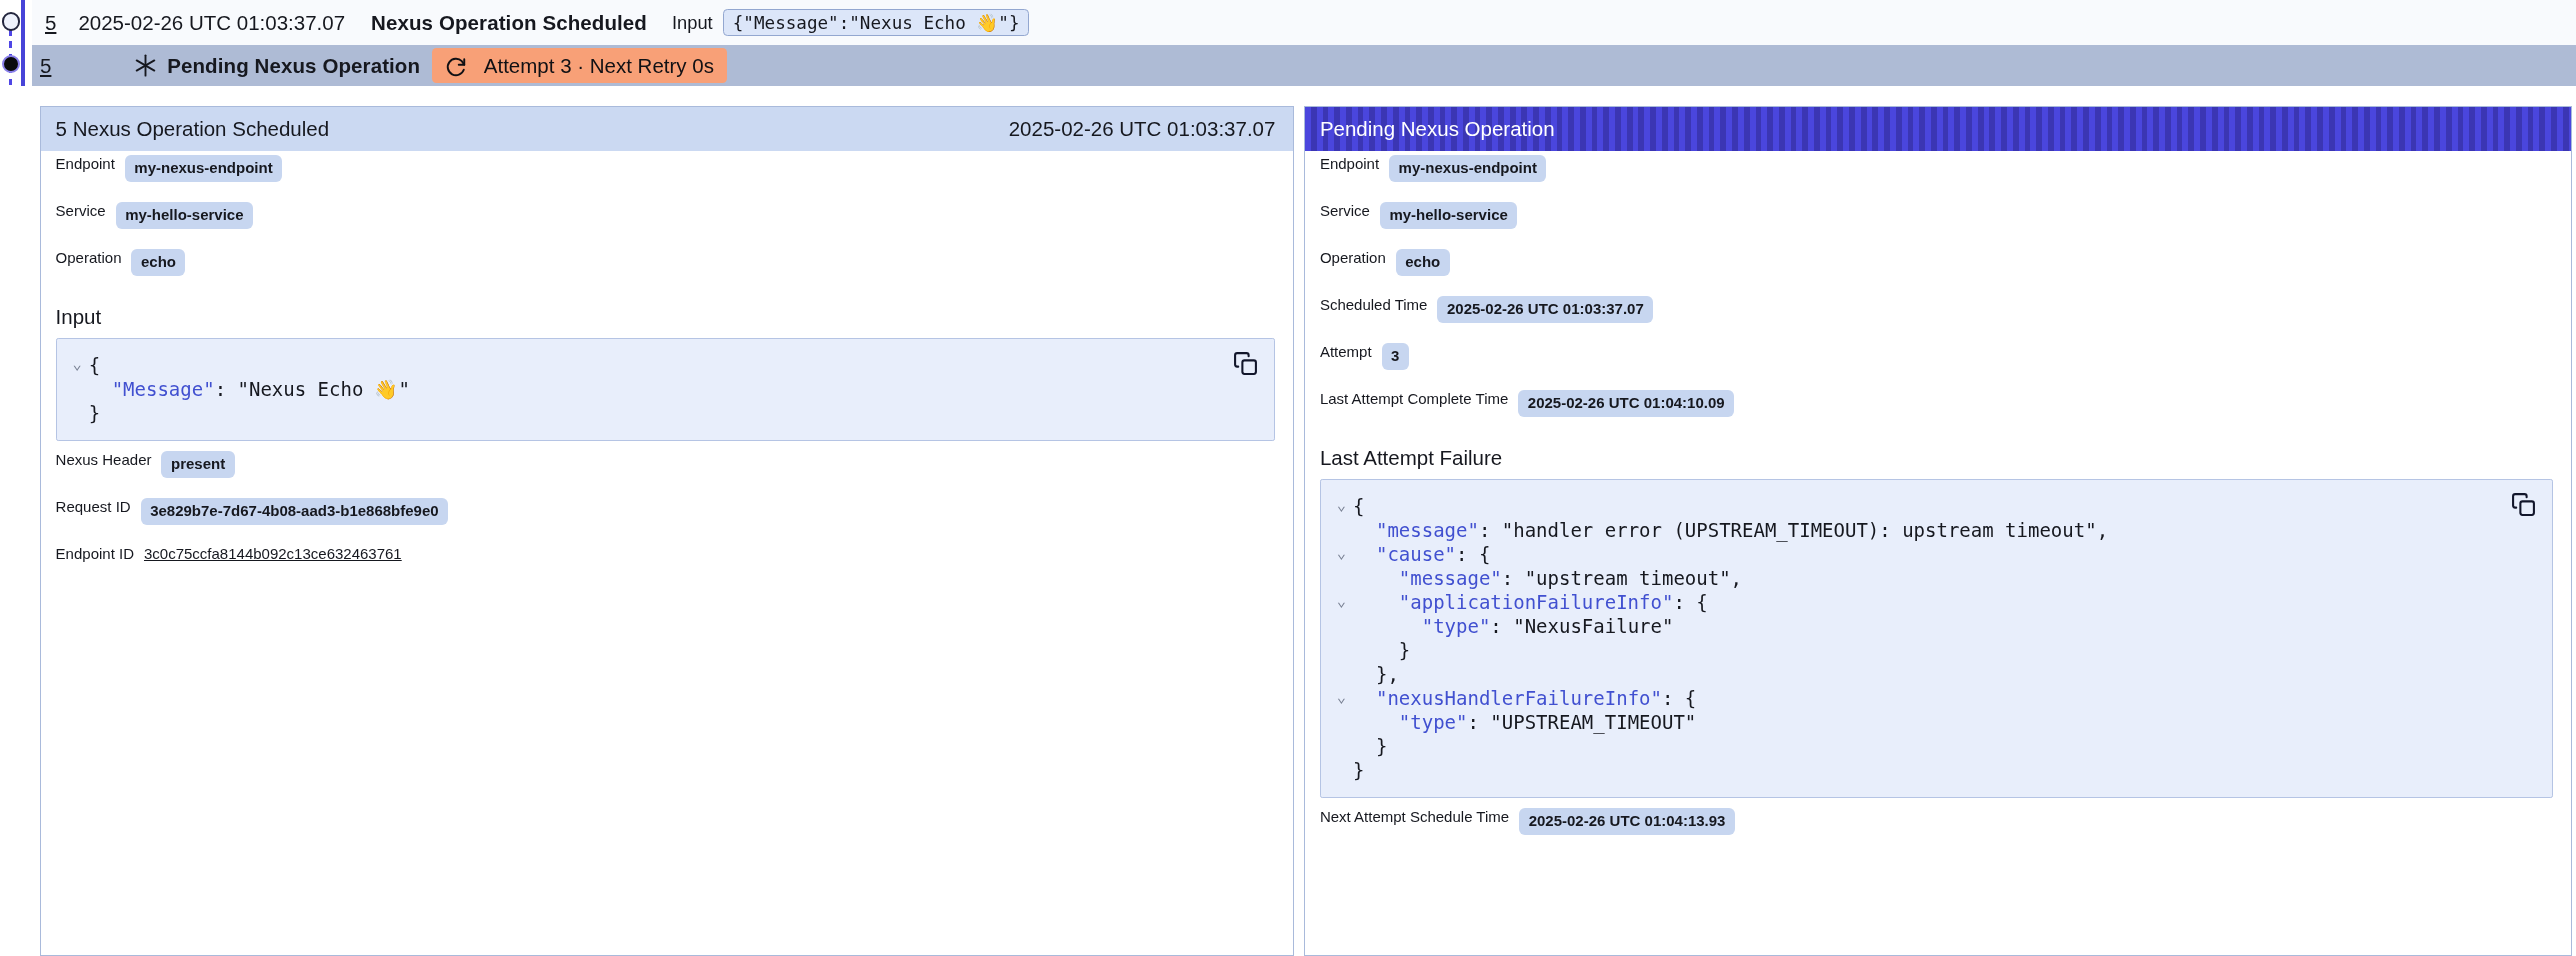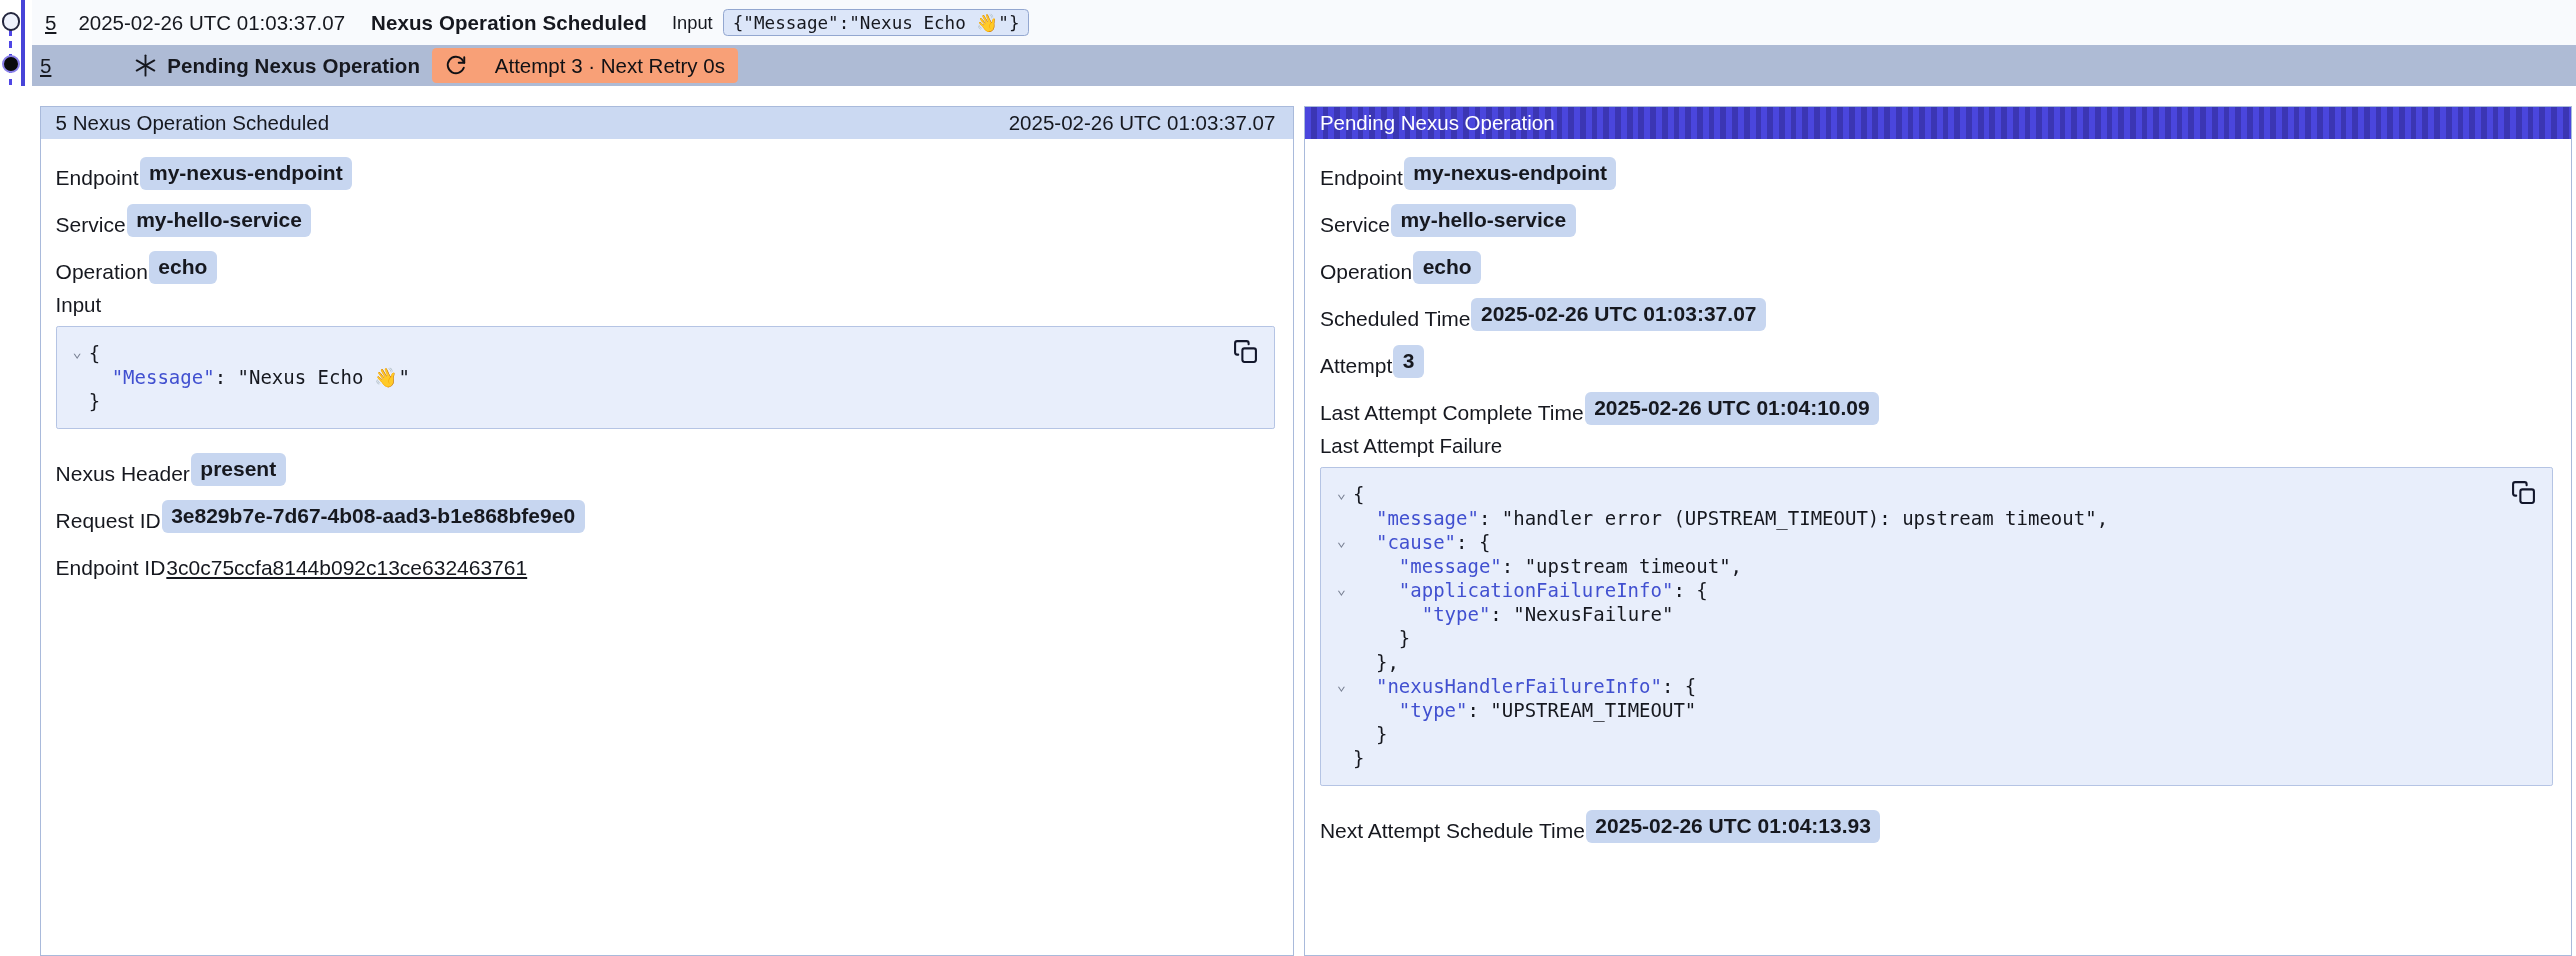--- a/index.html
+++ b/index.html
@@ -37,35 +37,35 @@
   .evrow-2{height:41px;background:var(--row-selected);}
   .ev-id{margin-left:13px;text-decoration:underline;color:var(--ink);cursor:pointer;}
   .evrow-2 .ev-id{margin-left:8px;}
   .ev-time{margin-left:22px;}
   .ev-title{margin-left:26px;font-weight:700;letter-spacing:0.1px;}
   .ev-input-label{margin-left:25px;font-size:18.3px;}
   .ev-input-badge{margin-left:10.3px;font-family:"DejaVu Sans Mono",monospace;font-size:17.6px;
     background:#dce6f9;border:1.5px solid #93a7d0;border-radius:4.4px;padding:2.2px 8.8px;}
   .asterisk{margin-left:82px;display:flex;align-items:center;}
   .evrow-2 .ev-title{margin-left:8.8px;}
-  .retry-badge{margin-left:11.7px;display:flex;align-items:flex-start;gap:28px;
+  .retry-badge{margin-left:11.7px;display:flex;align-items:flex-end;gap:17px;
     background:var(--badge-orange);border-radius:4.4px;padding:5.1px 13px;font-size:20.5px;color:#101014;}
 
   
   .panels{display:flex;gap:10.3px;margin:20px 4.4px 0 40px;height:850px;}
   .panel{border:0.7px solid var(--panel-border);background:#fff;overflow:hidden;}
   .panel-left{width:1254px;flex:none;}
   .panel-right{flex:1;}
-  .panel-header{height:32px;display:flex;align-items:center;justify-content:space-between;
+  .panel-header{height:44px;display:flex;align-items:center;justify-content:space-between;
     padding:0 17.6px 0 14.6px;font-size:20.5px;}
   .panel-header.plain{background:var(--header-left-bg);}
   .panel-header.striped{background:repeating-linear-gradient(90deg,var(--stripe-a) 0 5.9px,var(--stripe-b) 5.9px 11.7px);color:#fff;}
   .panel-body{padding:4.4px 17.6px 0 14.6px;}
 
-  .field-row{min-height:47px;display:flex;align-items:flex-end;gap:1px;font-size:21px;}
+  .field-row{min-height:47px;display:flex;align-items:flex-start;gap:10px;font-size:15px;}
   .field-label{color:var(--ink);}
   .badge{background:var(--badge-bg);border-radius:5.9px;padding:3.7px 9.5px;line-height:1.25;font-weight:bold;}
   .link-val{text-decoration:underline;color:var(--ink);cursor:pointer;}
   .code-label-row{height:40px;display:flex;align-items:flex-end;padding-bottom:7.3px;font-size:20.5px;}
 
   .code-block{position:relative;background:var(--code-bg);border:0.7px solid var(--code-border);
     border-radius:2.2px;padding:14.6px 51px 14.6px 8.8px;margin:1.5px 0 10.3px;
     font-family:"DejaVu Sans Mono",monospace;font-size:19px;line-height:24px;color:var(--ink);}
   .code-line{display:flex;white-space:pre;}
   .chev{flex:none;width:23.4px;text-align:center;color:#7a8294;font-size:15.4px;

